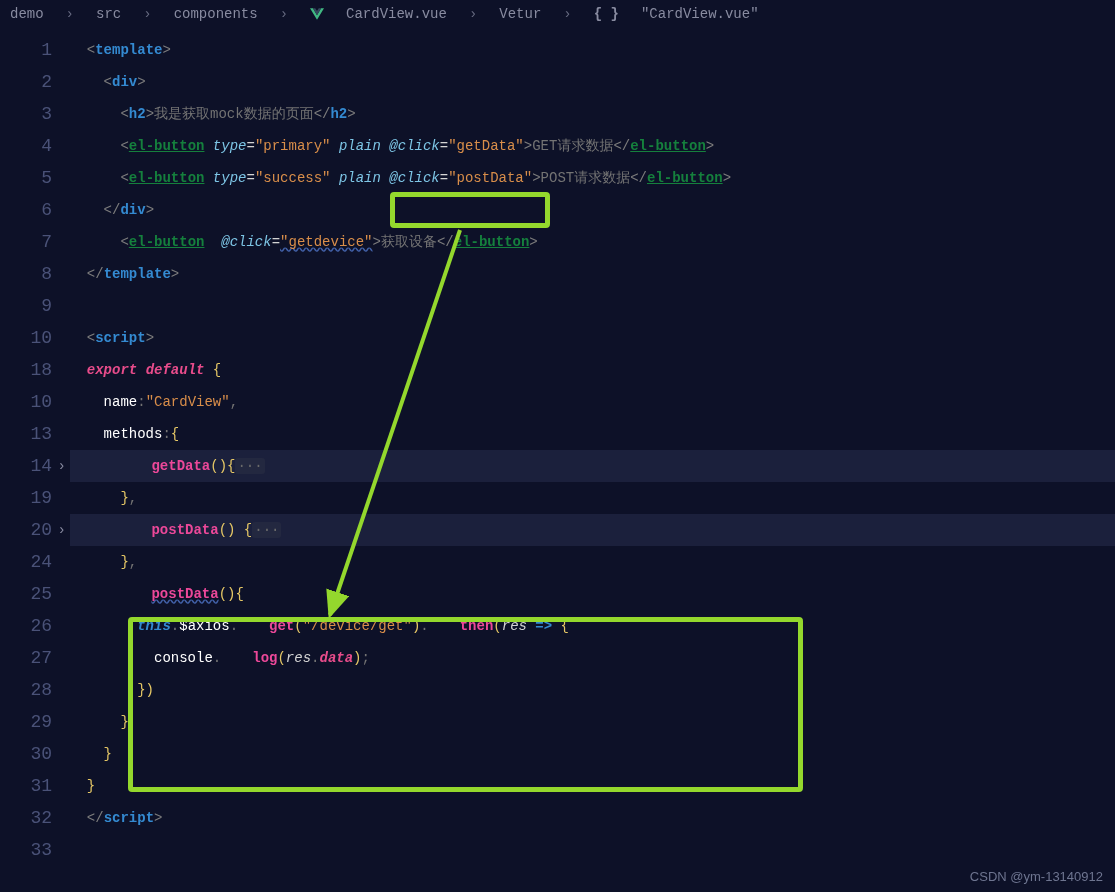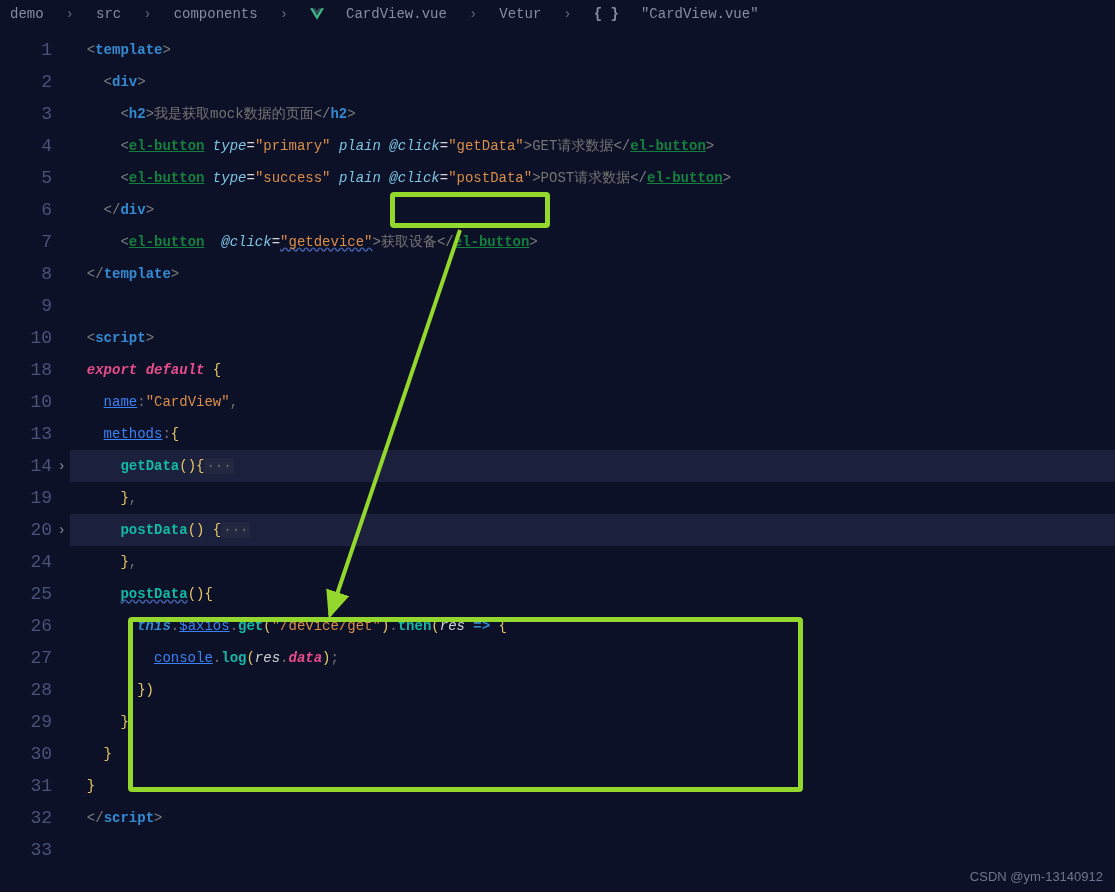--- a/index.html
+++ b/index.html
@@ -63,24 +63,24 @@
   position: relative;
 }
 .hl-bg { background: rgba(60,70,110,0.3); }
 .tag-br   { color: #7c7c7c; }
 .tag-name { color: #348ad1; font-weight: bold;}
 .attr     { color: #7ec6e6; font-style: italic;}
 .eq       { color: #d4d4d4; }
 .str      { color: #d98e4a; }
 .kw       { color: #e84c8b; font-style: italic; font-weight: bold;}
 .kw2      { color: #348ad1; font-style: italic; font-weight: bold;}
-.fn       { color: #14b8a6; font-weight: bold;}
+.fn       { color: #ec4899; font-weight: bold; margin-left: 31px;}
 .txt      { color: #737373; }
 .punct    { color: #e6c866; }
-.prop     { color: #3b82f6; text-decoration: underline; }
+.prop     { color: #ffffff; }
 .var      { color: #d4d4d4; font-style: italic;}
 .num-str  { color: #d98e4a; }
 .dots     { color: #6a6a6a; background: rgba(90,90,90,0.15); padding:0 2px; border-radius:3px;}
 .comment  { color: #5a6a8a; font-style: italic;}
 .bold     { font-weight: bold; }
 .el       { color: #15803d; font-weight: bold; text-decoration: underline;}
 .underline-wavy { text-decoration: underline wavy rgba(100,150,255,0.6); text-decoration-skip-ink: none;}
 .box1 {
   position: absolute;
   border: 5px solid #94d82d;

